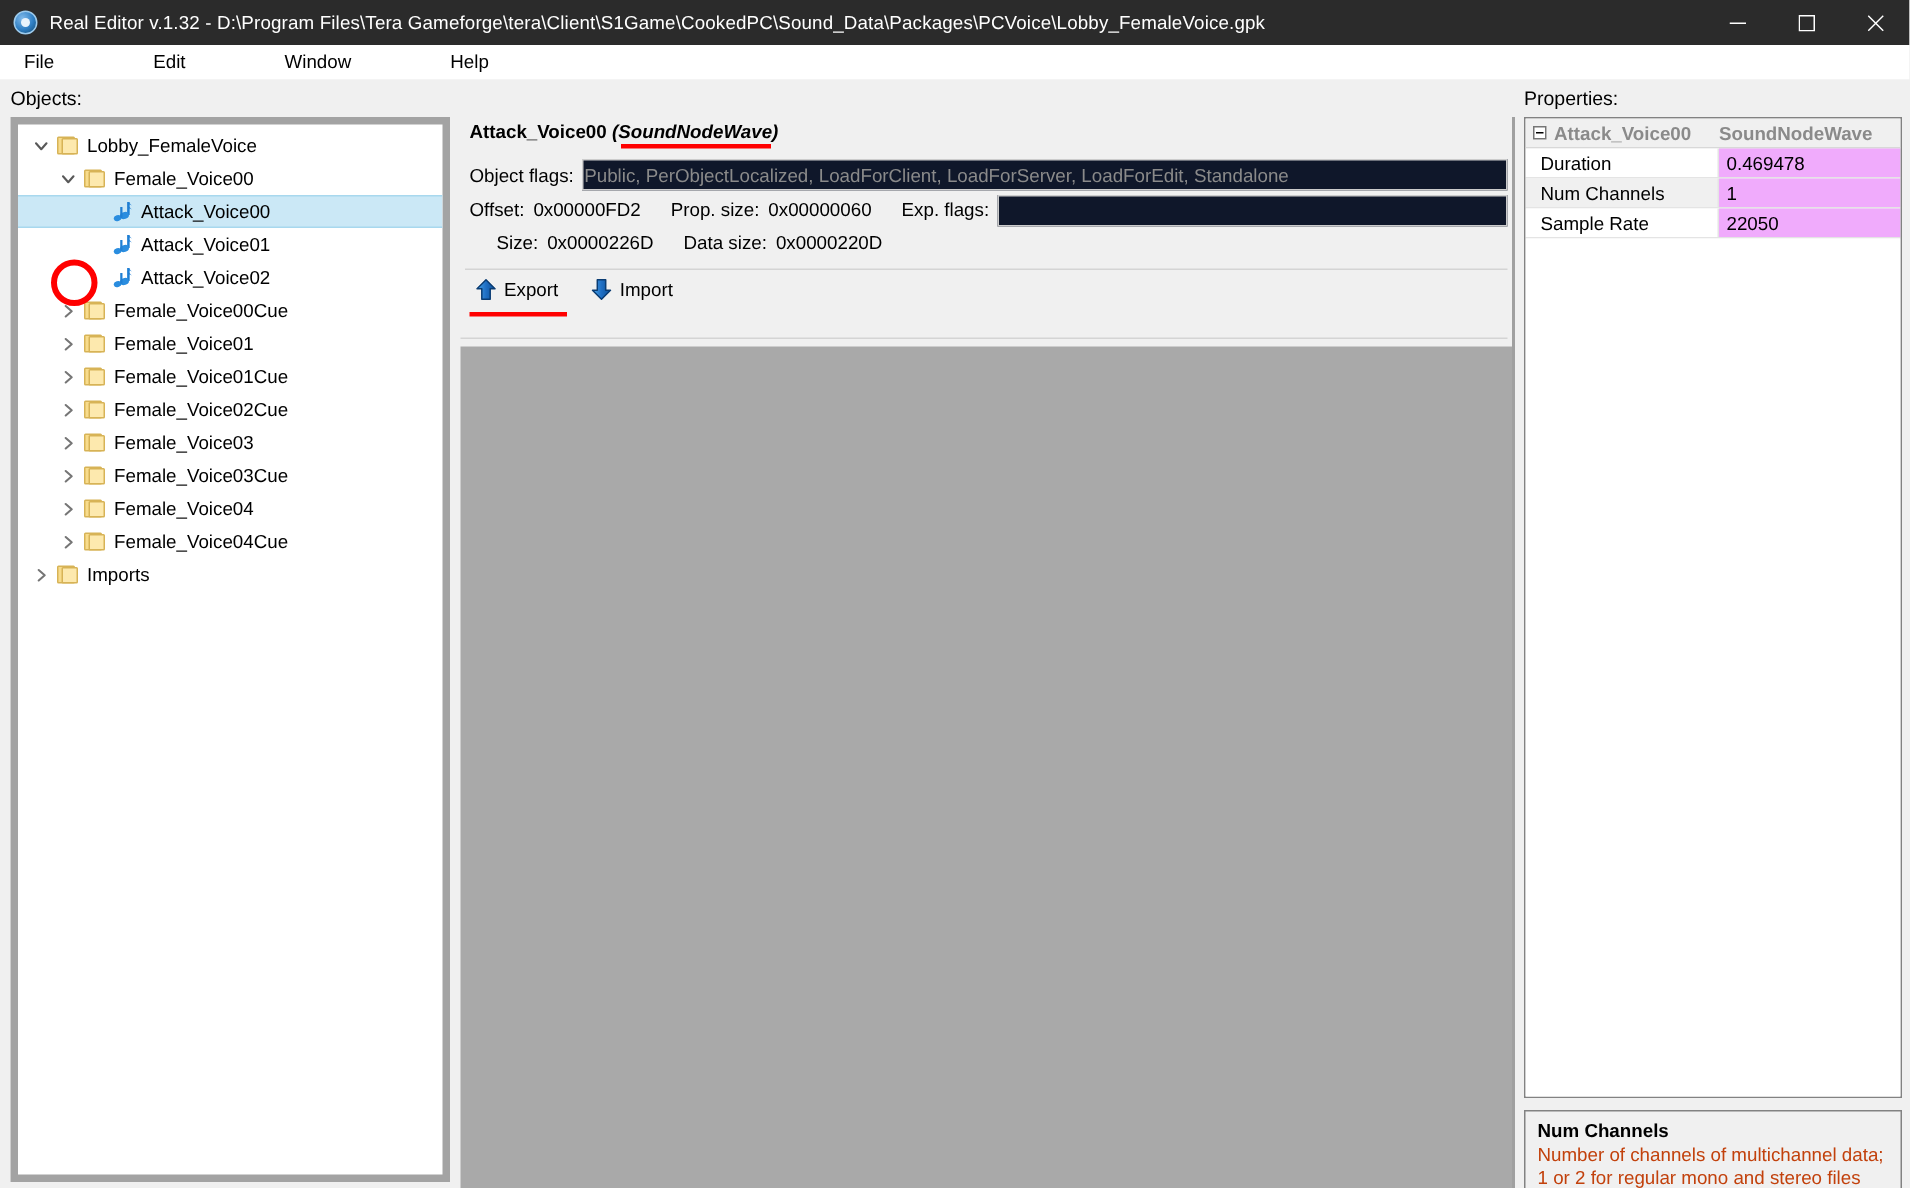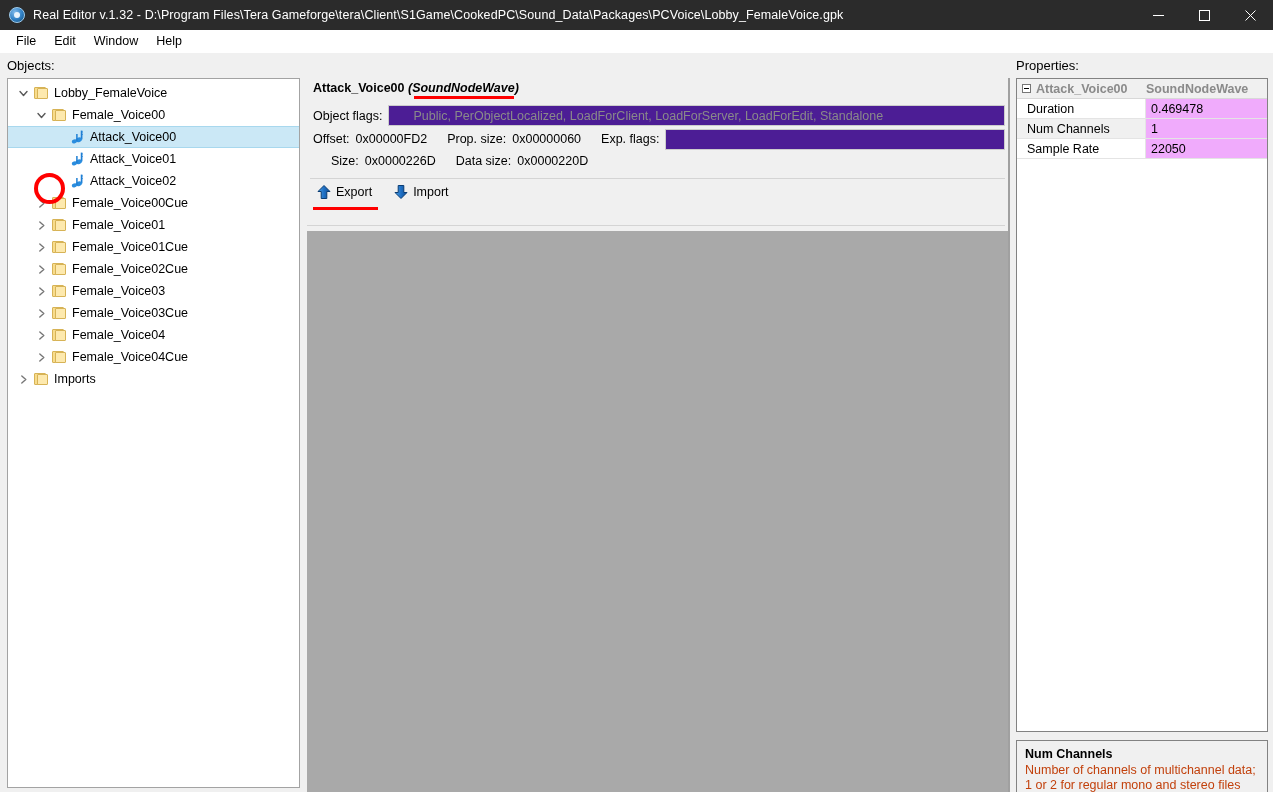--- a/index.html
+++ b/index.html
@@ -66,20 +66,21 @@
   
   .menubar {
     height: 23px;
     flex: 0 0 23px;
     background: #ffffff;
     display: flex;
     align-items: center;
     padding-left: 7px;
     border-bottom: none;
     user-select: none;
+    gap: 48px;
   }
   .menu-item {
     font-size: 12.5px;
     color: #000000;
     padding: 3px 9px 4px 9px;
     line-height: 1;
     white-space: nowrap;
   }
 
   
@@ -94,21 +95,21 @@
     font-size: 13px;
     color: #000000;
   }
 
   
   .tree-panel {
     position: absolute;
     left: 7px; top: 25px;
     width: 293px; height: 710px;
     background: #ffffff;
-    border: 1px solid #a3a3a3;
+    border: 5px solid #a3a3a3;
     overflow: hidden;
   }
   .tree-inner { padding-top: 3px; }
   .tree-row {
     height: 22px;
     display: flex;
     align-items: center;
     font-size: 12.5px;
     color: #000000;
     white-space: nowrap;
@@ -188,25 +189,25 @@
     align-items: center;
     height: 25px;
     font-size: 12.5px;
     color: #000000;
   }
   .meta-row.r2 { height: 22px; }
   .lbl { white-space: nowrap; }
   .field {
     flex: 1 1 auto;
     height: 21px;
-    background: #4c1d95;
+    background: #0f172a;
     border: 1px solid #cccccc;
     display: flex;
     align-items: center;
-    padding-left: 24px;
+    padding-left: 0;
     font-size: 12.5px;
     color: #8a8a8a;
     white-space: nowrap;
     overflow: hidden;
     margin-left: 6px;
   }
   .meta-row .val { margin-left: 6px; white-space: nowrap; }
   .meta-row .gap { width: 20px; }
   .divider {
     height: 1px;

